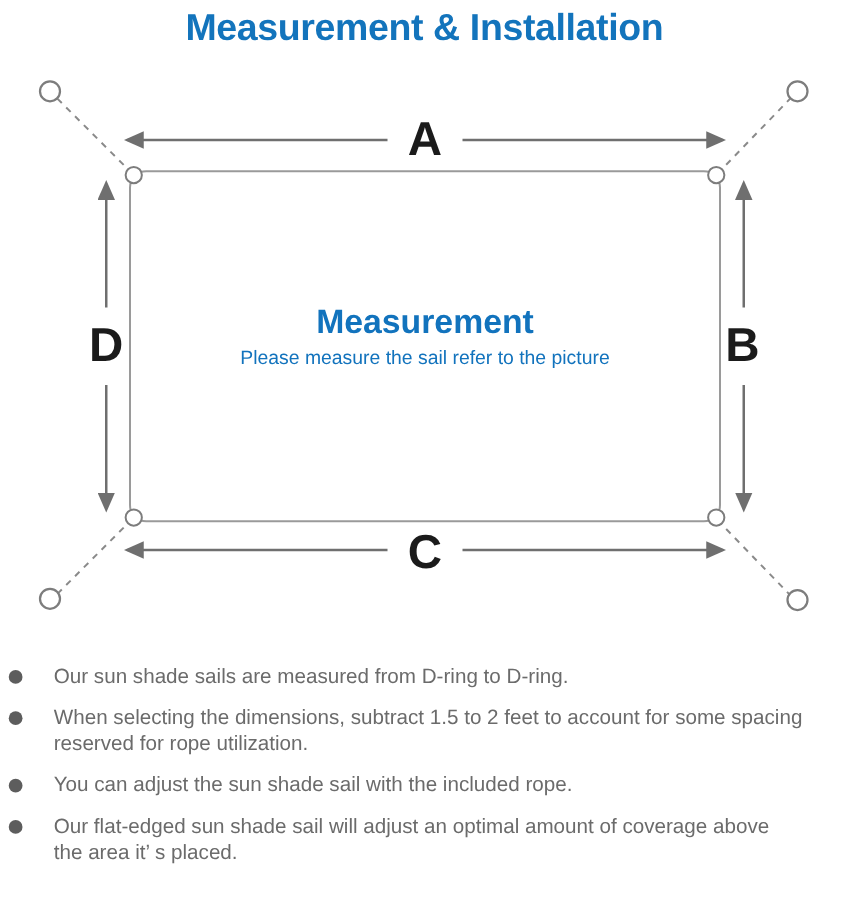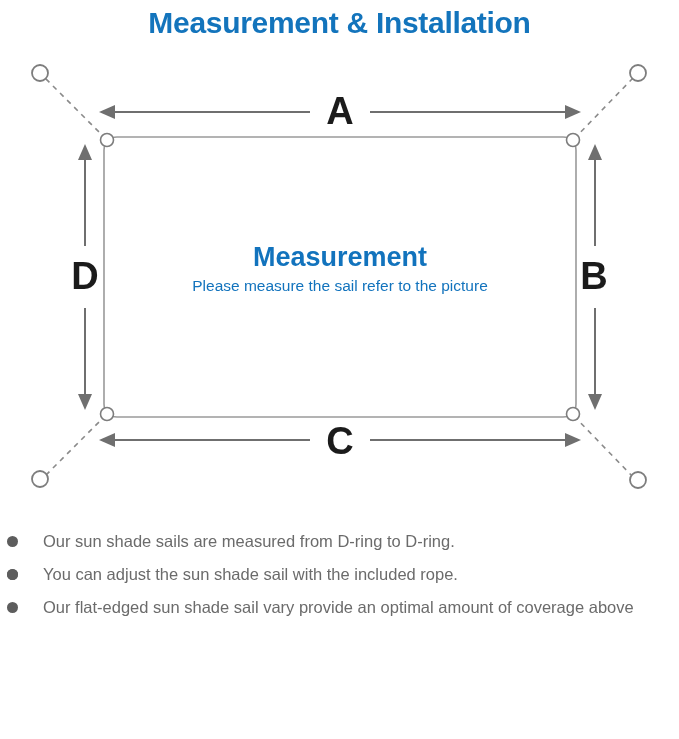--- a/index.html
+++ b/index.html
@@ -107,24 +107,27 @@
     </svg>
   </div>
 
   <div class="notes">
     <div class="note-item">
       <span class="note-dot"></span>
       <div class="note-line">Our sun shade sails are measured from D-ring to D-ring.</div>
     </div>
     <div class="note-item">
       <span class="note-dot"></span>
+      <div class="note-line">When selecting the dimensions, subtract 1.5 to 2 feet to account for some spacing</div>
+      <div class="note-line">reserved for rope utilization.</div>
     </div>
     <div class="note-item">
       <span class="note-dot"></span>
       <div class="note-line">You can adjust the sun shade sail with the included rope.</div>
     </div>
     <div class="note-item">
       <span class="note-dot"></span>
-      <div class="note-line">Our flat-edged sun shade sail vary provide an optimal amount of coverage above</div>
+      <div class="note-line">Our flat-edged sun shade sail will adjust an optimal amount of coverage above</div>
+      <div class="note-line">the area it’ s placed.</div>
     </div>
   </div>
 
 </div>
 
 </body></html>

